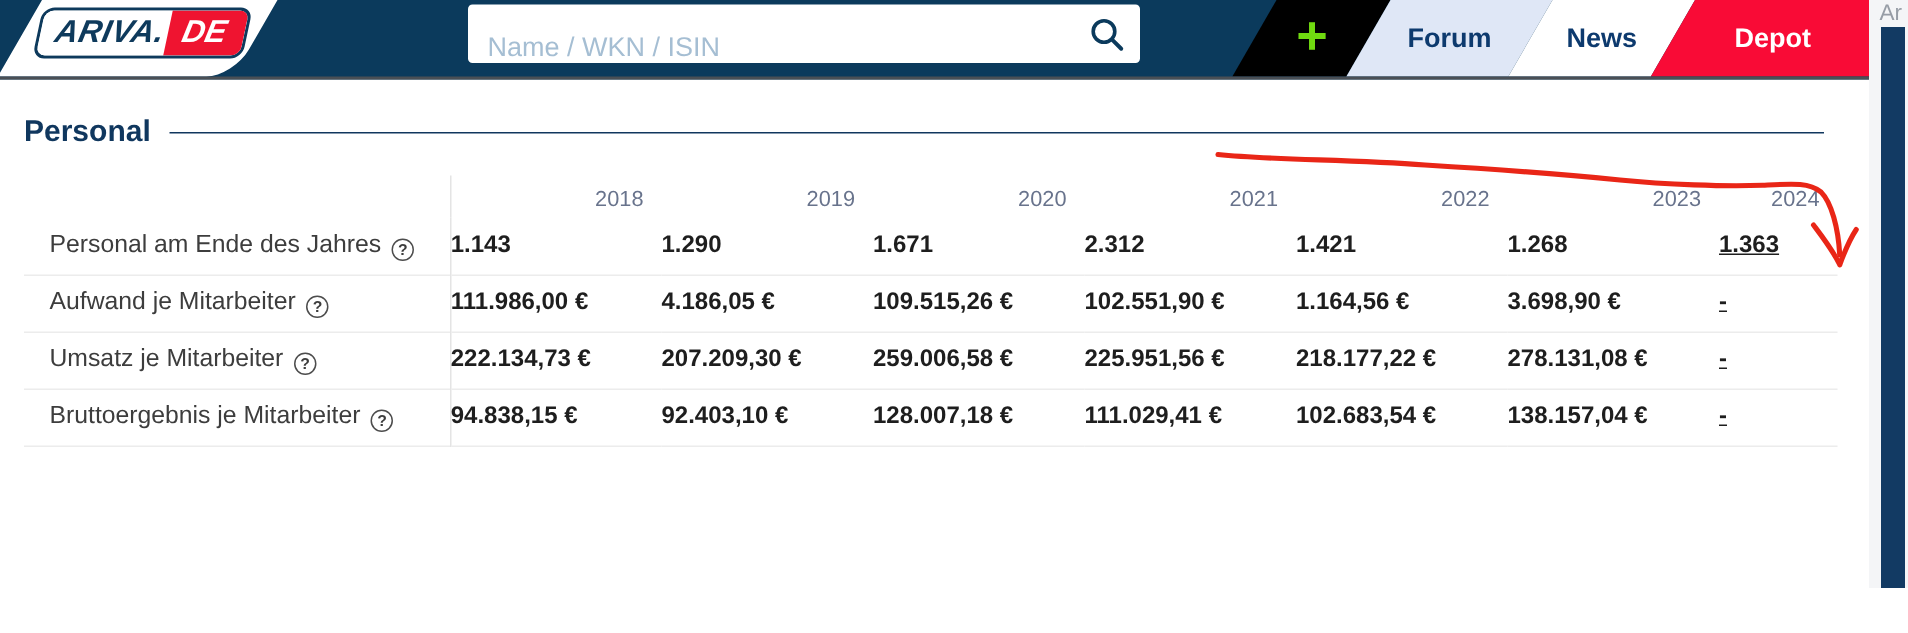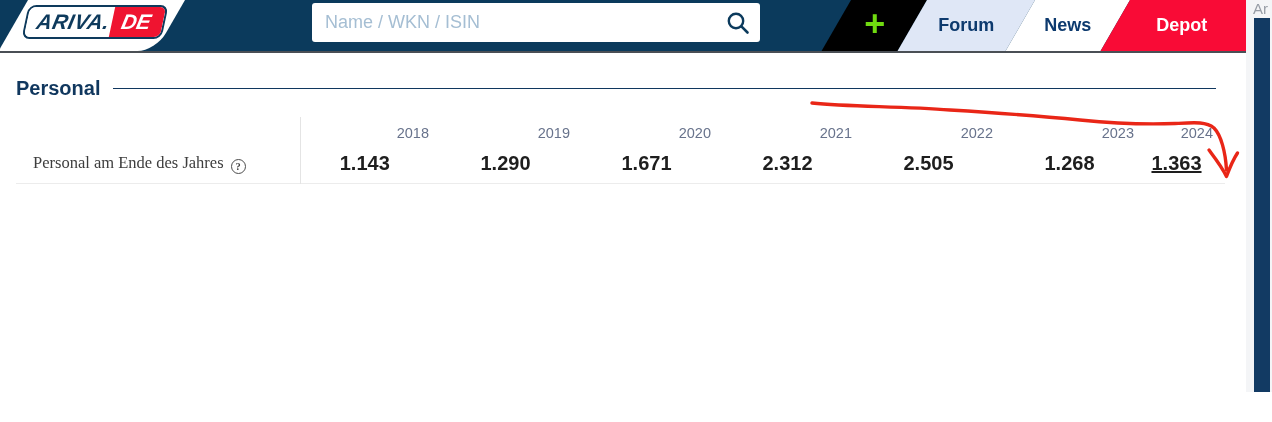--- a/index.html
+++ b/index.html
@@ -19,21 +19,21 @@
             display:flex; align-items:stretch; transform:skewX(-12deg);
             border:2px solid #0e3a5c; border-radius:8px; overflow:hidden;
             background:#fff; z-index:3; }
   .logo-left { display:flex; align-items:center; padding:0 2px 0 10px;
             color:#0e3a5c; font-weight:bold; font-style:italic; font-size:21px;
             letter-spacing:.5px; background:#fff; }
   .logo-right { display:flex; align-items:center; padding:0 12px 0 10px;
             color:#fff; font-weight:bold; font-style:italic; font-size:21px;
             background:#ef1430; }
   .search-wrap { position:absolute; left:312px; top:3px; width:448px; height:39px;
-            background:#fff; border-radius:3px; display:flex; align-items:center; z-index:3; }
+            background:#fff; border-radius:3px; display:flex; align-items:flex-end; z-index:3; }
   .search-input { flex:1; border:none; outline:none; font-size:18px; padding:0 6px 0 13px;
             color:#0b3a5c; font-family:"Liberation Sans", sans-serif; background:transparent; }
   .search-input::placeholder { color:#a5bed3; }
   .search-btn { width:44px; height:39px; background:transparent; border:none;
             display:flex; align-items:center; justify-content:center; cursor:pointer; }
   .nav-seg { position:absolute; top:0; height:51px; transform:skewX(-30deg);
             transform-origin:top left; display:flex; align-items:center;
             justify-content:center; }
   .nav-seg > span { transform:skewX(30deg); display:block; }
   .seg-plus { left:851px; width:76px; background:#000; }
@@ -63,22 +63,22 @@
             width:1209px; }
   table.fin col.c-label { width:284px; }
   table.fin col.c-year  { width:141px; }
   table.fin col.c-last  { width:79px; }
   table.fin th, table.fin td { vertical-align:middle; }
   tr.year-row th { height:28px; font-weight:normal; font-size:14.5px; color:#68738c;
             text-align:right; padding:6px 12px 2px 0; }
   tr.year-row th.first-data, tr.data-row td.first-data { border-left:1px solid #e4e4e4; }
   tr.data-row { border-bottom:1px solid #ececec; }
   tr.data-row td { height:38px; }
-  td.lbl { font-size:16.5px; color:#3d3d3d; padding-left:17px; white-space:nowrap;font-family:Liberation Serif, serif; }
-  td.val { text-align:center; font-weight:bold; font-size:20px; color:#1e1e1e;
+  td.lbl { font-size:16.5px; color:#3d3d3d; padding-left:17px; white-space:nowrap; }
+  td.val { text-align:left; font-weight:bold; font-size:16px; color:#1e1e1e;
             padding-right:12px; white-space:nowrap; }
   td.val.last { padding-right:18px;text-decoration:underline; }
   .help { display:inline-flex; align-items:center; justify-content:center;
             width:15px; height:15px; border:1.3px solid #4c4c4c; border-radius:50%;
             font-size:10.5px; font-weight:bold; color:#3d3d3d; margin-left:7px;
             vertical-align:-2px; cursor:pointer; }
 
   
   .annotation { position:absolute; left:0; top:0; width:1272px; height:422px;
             pointer-events:none; z-index:8; }
@@ -154,23 +154,53 @@
             <th>2024</th>
           </tr>
         </thead>
       <tbody id="table-body">
           <tr class="data-row">
             <td class="lbl"><span>Personal am Ende des Jahres</span><span class="help">?</span></td>
             <td class="val first-data">1.143</td>
             <td class="val">1.290</td>
             <td class="val">1.671</td>
             <td class="val">2.312</td>
-            <td class="val">2.505</td>
+            <td class="val">1.421</td>
             <td class="val">1.268</td>
             <td class="val last">1.363</td>
+          </tr>
+          <tr class="data-row">
+            <td class="lbl"><span>Aufwand je Mitarbeiter</span><span class="help">?</span></td>
+            <td class="val first-data">111.986,00 €</td>
+            <td class="val">4.186,05 €</td>
+            <td class="val">109.515,26 €</td>
+            <td class="val">102.551,90 €</td>
+            <td class="val">1.164,56 €</td>
+            <td class="val">3.698,90 €</td>
+            <td class="val last">-</td>
+          </tr>
+          <tr class="data-row">
+            <td class="lbl"><span>Umsatz je Mitarbeiter</span><span class="help">?</span></td>
+            <td class="val first-data">222.134,73 €</td>
+            <td class="val">207.209,30 €</td>
+            <td class="val">259.006,58 €</td>
+            <td class="val">225.951,56 €</td>
+            <td class="val">218.177,22 €</td>
+            <td class="val">278.131,08 €</td>
+            <td class="val last">-</td>
+          </tr>
+          <tr class="data-row">
+            <td class="lbl"><span>Bruttoergebnis je Mitarbeiter</span><span class="help">?</span></td>
+            <td class="val first-data">94.838,15 €</td>
+            <td class="val">92.403,10 €</td>
+            <td class="val">128.007,18 €</td>
+            <td class="val">111.029,41 €</td>
+            <td class="val">102.683,54 €</td>
+            <td class="val">138.157,04 €</td>
+            <td class="val last">-</td>
           </tr>
         </tbody>
     </table>
   </div>
 
   <svg class="annotation" viewBox="0 0 1272 422">
     <path d="M812,103 C850,107 900,106 950,110 C1000,113 1040,116 1080,120
              C1110,123 1150,124.5 1175,123.5 C1195,122.5 1206,121.5 1214,128
              C1221,135 1225.5,152 1226.5,170" fill="none" stroke="#e92617" stroke-width="3.4" stroke-linecap="round"></path>
     <path d="M1209,150 C1215,158 1222,167 1226.5,176.5 M1226.5,176.5 C1230,167 1233.5,159 1237.5,153" fill="none" stroke="#e92617" stroke-width="3.4" stroke-linecap="round" stroke-linejoin="round"></path>

